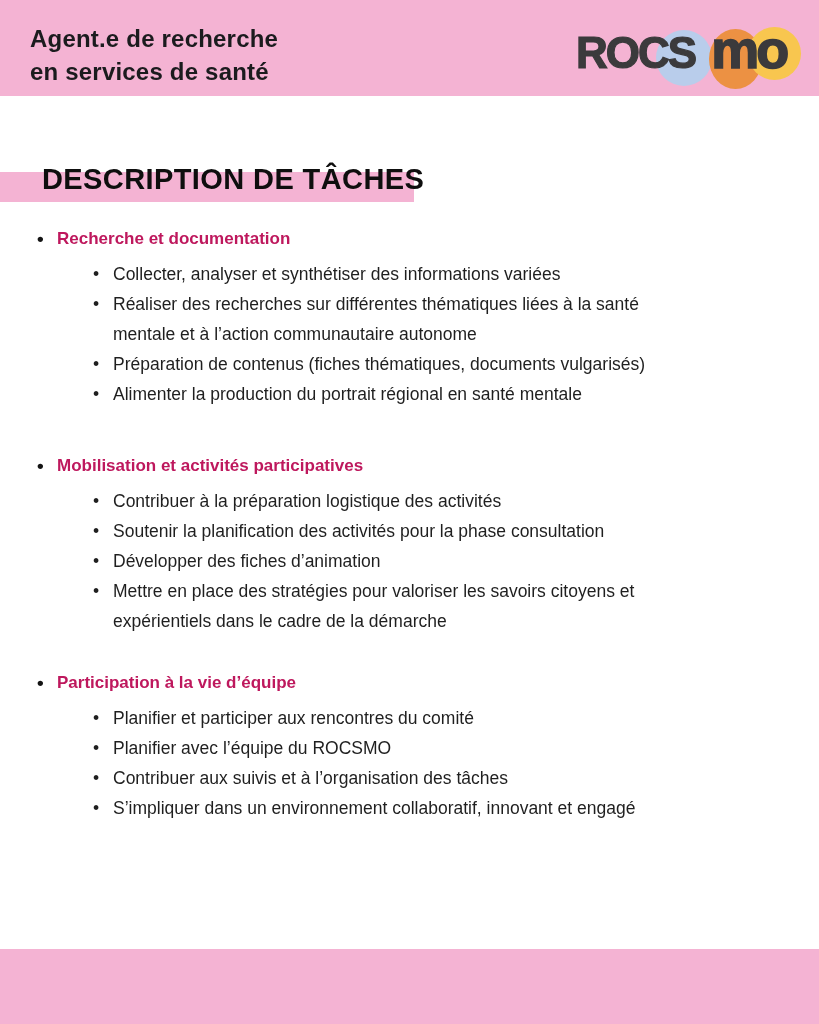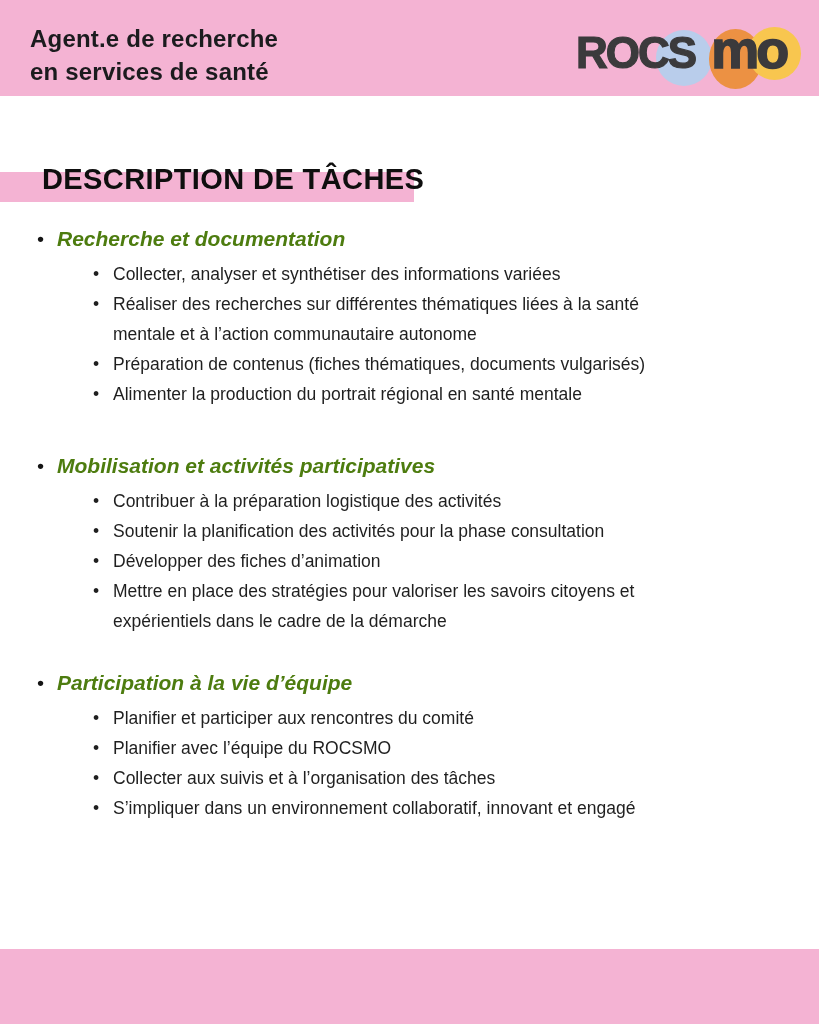--- a/index.html
+++ b/index.html
@@ -61,21 +61,21 @@
   }
 
   
   .task-section { position: absolute; left: 36px; width: 716px; }
   .section-1 { top: 226px; }
   .section-2 { top: 453px; }
   .section-3 { top: 670px; }
 
   .section-heading {
     position: relative; margin: 0; padding-left: 21px;
-    font-size: 21px; line-height: 26px; font-weight: 700; color: #4d7c0f; font-style: italic;
+    font-size: 17px; line-height: 26px; font-weight: 700; color: #be185d;
   }
   .section-heading::before {
     content: "\2022"; position: absolute; left: 1px; top: 0;
     font-size: 19px; line-height: 26px; color: #141414;
   }
 
   .task-list { list-style: none; margin: 7px 0 0 0; padding: 0; }
   .task-list li {
     position: relative; padding-left: 77px;
     font-size: 17.5px; line-height: 30px; color: #1f1f1f;
@@ -127,20 +127,20 @@
       <li>Mettre en place des stratégies pour valoriser les savoirs citoyens et
 expérientiels dans le cadre de la démarche</li>
     </ul>
   </section>
 
   <section class="task-section section-3">
     <h2 class="section-heading">Participation à la vie d’équipe</h2>
     <ul class="task-list">
       <li>Planifier et participer aux rencontres du comité</li>
       <li>Planifier avec l’équipe du ROCSMO</li>
-      <li>Collecter aux suivis et à l’organisation des tâches</li>
+      <li>Contribuer aux suivis et à l’organisation des tâches</li>
       <li>S’impliquer dans un environnement collaboratif, innovant et engagé</li>
     </ul>
   </section>
 
   <div class="band-bottom"></div>
 
 </div>
 
 </body></html>

